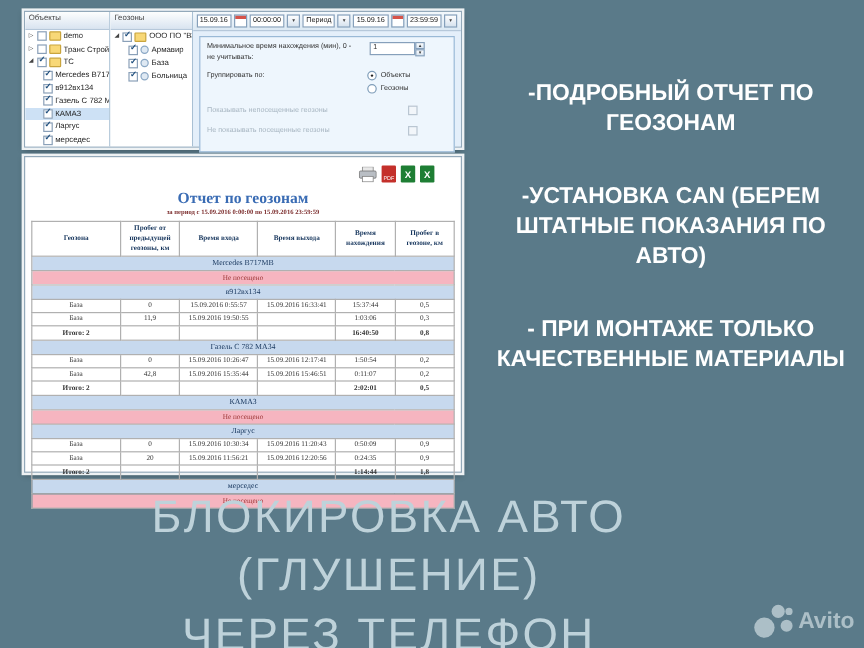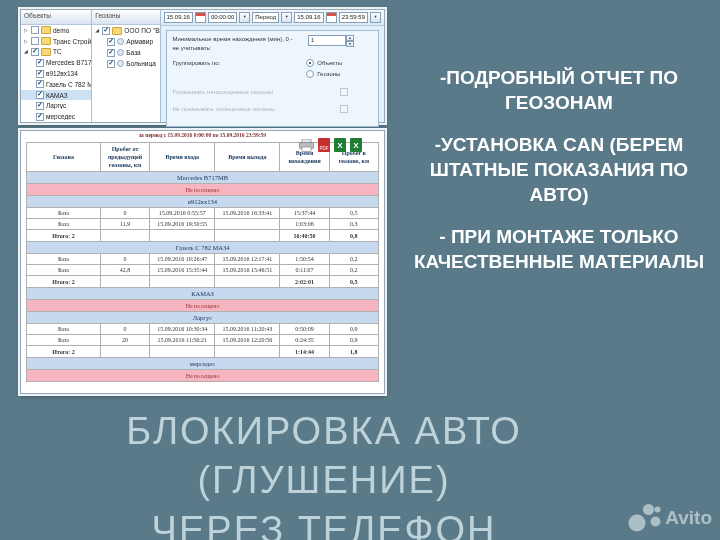--- a/index.html
+++ b/index.html
@@ -67,21 +67,21 @@
   table.rep{width:calc(100% - 10px);margin:4px 5px 0;border-collapse:collapse;table-layout:fixed;}
   table.rep th,table.rep td{border:1px solid #b0b0b0;font-size:6px;color:#333;text-align:center;
         padding:0 1px;overflow:hidden;white-space:nowrap;}
   table.rep th{color:#17365d;font-weight:bold;white-space:normal;line-height:1.35;padding:2px 1px;}
   tr.band td{background:#c7d9ee;color:#17365d;font-size:6.5px;height:11px;}
   tr.nv td{background:#f6b5c0;color:#9c3636;height:11px;}
   tr.data td{height:10px;}
   tr.total td{font-weight:bold;height:11px;}
 
   
-  #bullets{position:absolute;left:398px;top:66px;width:322px;display:flex;flex-direction:column;gap:18px;
+  #bullets{position:absolute;left:398px;top:66px;width:322px;display:flex;flex-direction:column;gap:37px;
            align-items:center;text-align:center;color:#fff;font-weight:bold;font-size:19px;line-height:1.3;}
   #bullets p{margin:0;white-space:pre-line;}
 
   
   #footer{position:absolute;left:0;top:407px;width:648px;text-align:center;color:#bed2da;font-size:38px;
           line-height:1.3;letter-spacing:2px;white-space:pre-line;}
 
   
   #brand{position:absolute;right:8px;bottom:6px;display:flex;align-items:center;gap:2px;
          color:rgba(240,248,250,0.55);font-size:19px;font-weight:bold;}
@@ -250,20 +250,21 @@
       <svg class="icon-print" viewBox="0 0 15 13">
         <rect x="3" y="0" width="9" height="4" fill="#e8e8e8" stroke="#888" stroke-width="0.7"></rect>
         <rect x="0.5" y="3.5" width="14" height="6" rx="1" fill="#b9bec4" stroke="#777" stroke-width="0.7"></rect>
         <rect x="3" y="8" width="9" height="4.5" fill="#fff" stroke="#888" stroke-width="0.7"></rect>
       </svg>
       <span class="icon-pdf">PDF</span>
       <span class="icon-xls">X</span>
       <span class="icon-xls">X</span>
     </div>
 
+    <div class="rep-title">Отчет по геозонам</div>
     <div class="rep-sub">за период с 15.09.2016 0:00:00 по 15.09.2016 23:59:59</div>
 
     <table class="rep">
       <colgroup>
         <col style="width:21%">
           <col style="width:14%">
           <col style="width:18.5%">
         <col style="width:18.5%">
           <col style="width:14%">
           <col style="width:14%">

